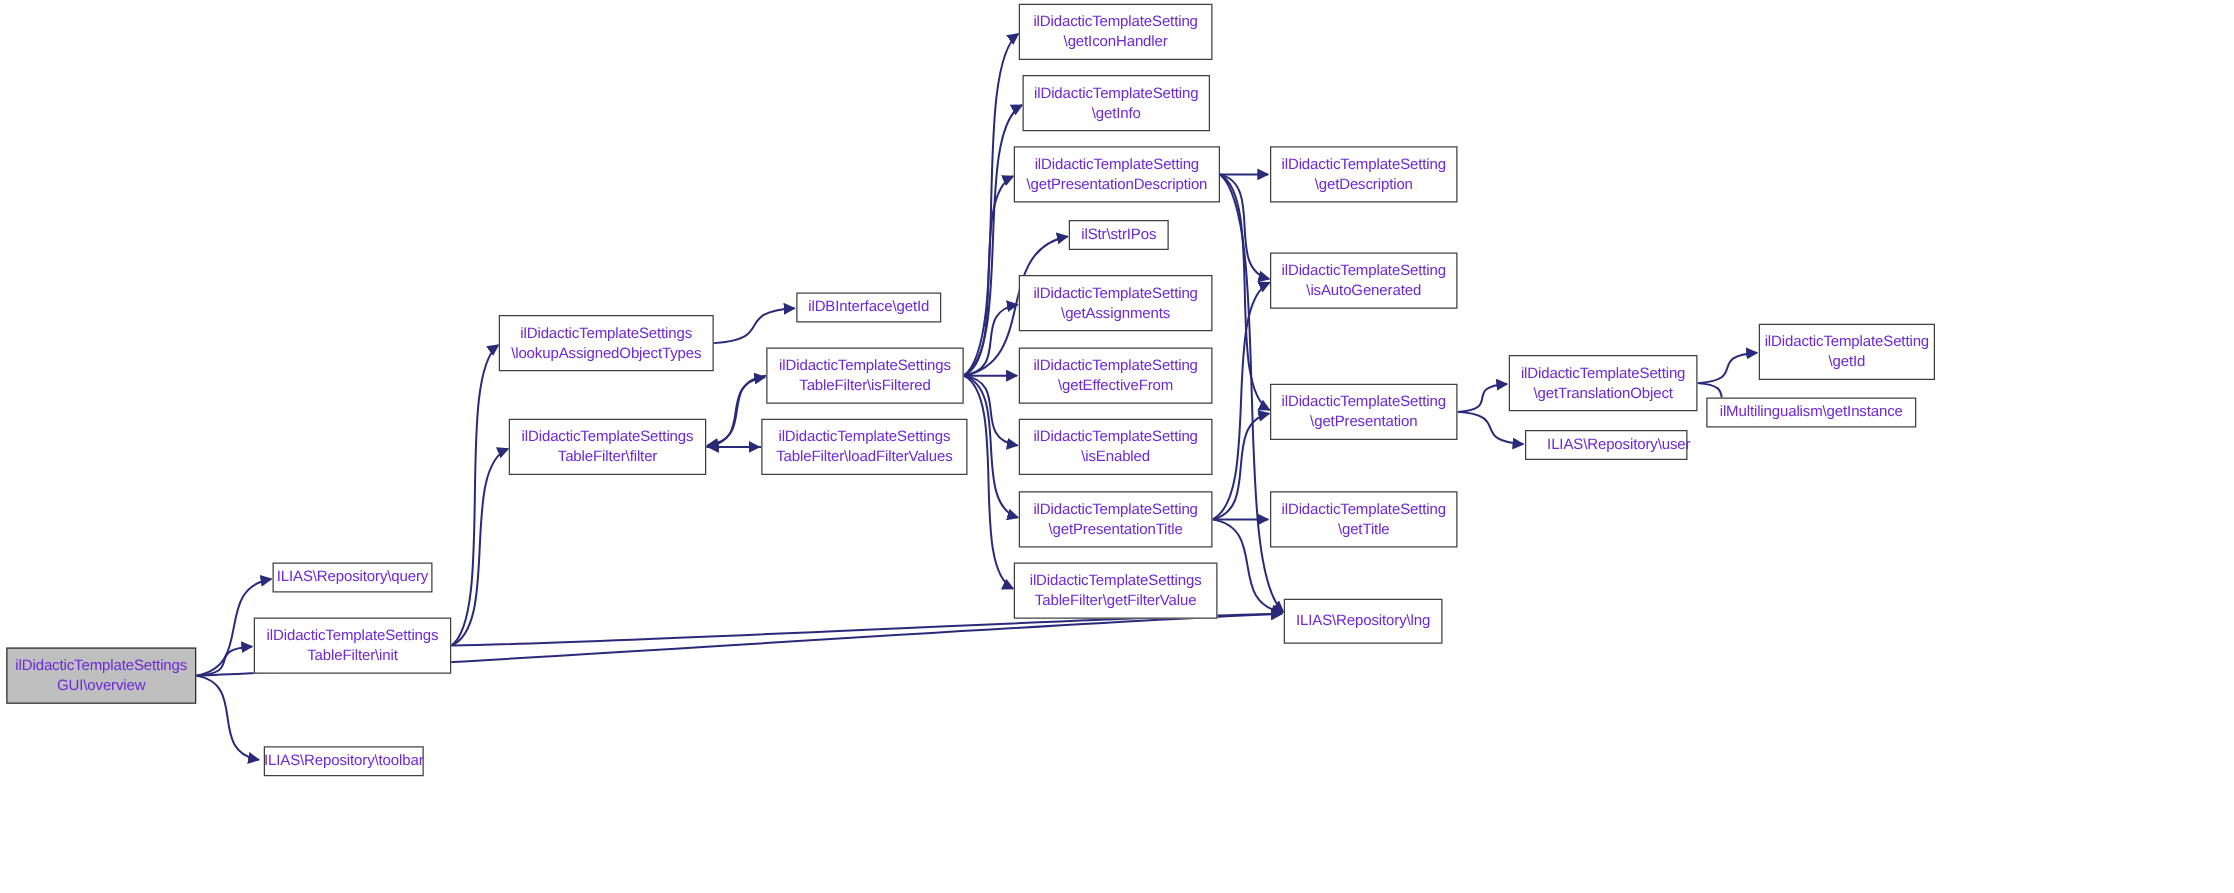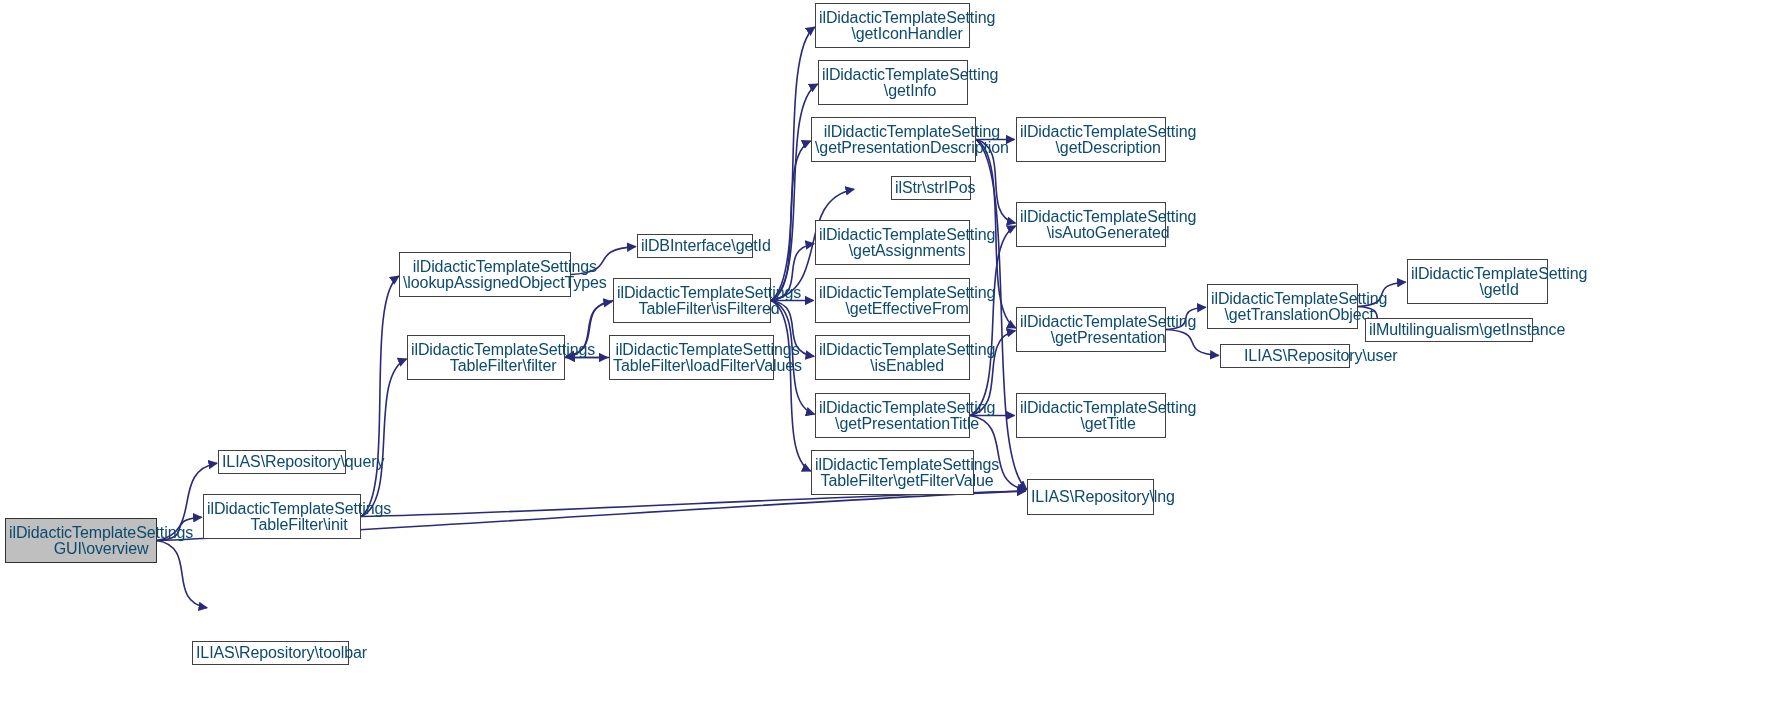--- a/index.html
+++ b/index.html
@@ -21,25 +21,26 @@
     top: 0;
     width: 1787px;
     height: 714px;
     pointer-events: none;
   }
   .node {
     position: absolute;
     box-sizing: border-box;
     border: 1px solid #404040;
     background: #ffffff;
-    color: #0c4a6e;
+    color: #6d28d9;
     display: flex;
     align-items: center;
+    justify-content: center;
     text-align: center;
-    font-size: 16px;
+    font-size: 12px;
     line-height: 15.5px;
     letter-spacing: -0.1px;
     white-space: pre-line;
     z-index: 5;
   }
   .node.root {
     background: #bfbfbf;
     border: 1px solid #303030;
   }
   .node .lbl {
@@ -92,37 +93,37 @@
         <path d="M 1358 306.5 C 1398.95 304, 1364.7138571954376 284.68170551253183, 1405.6638571954377 282.18170551253183" marker-end="url(#arrow)"></path>
         <path d="M 1358 306.5 C 1394 308.85, 1360.7066832800915 326.8901764270537, 1396.7066832800915 329.2401764270537" marker-end="url(#arrow)"></path>
       </g>
   </svg>
   <div id="node-layer">
       <div class="node root" style="left: 5px; top: 518px; width: 152px; height: 45px;"><span class="lbl">ilDidacticTemplateSettings
 GUI\overview</span></div>
       <div class="node" style="left: 218px; top: 450px; width: 128px; height: 24px;"><span class="lbl">ILIAS\Repository\query</span></div>
       <div class="node" style="left: 203px; top: 494px; width: 158px; height: 45px;"><span class="lbl">ilDidacticTemplateSettings
 TableFilter\init</span></div>
-      <div class="node" style="left: 192px; top: 597px; width: 157px; height: 24px; margin-top: 44px;"><span class="lbl">ILIAS\Repository\toolbar</span></div>
+      <div class="node" style="left: 211px; top: 597px; width: 128px; height: 24px;"><span class="lbl">ILIAS\Repository\toolbar</span></div>
       <div class="node" style="left: 399px; top: 252px; width: 172px; height: 45px;"><span class="lbl">ilDidacticTemplateSettings
 \lookupAssignedObjectTypes</span></div>
       <div class="node" style="left: 407px; top: 335px; width: 158px; height: 45px;"><span class="lbl">ilDidacticTemplateSettings
 TableFilter\filter</span></div>
       <div class="node" style="left: 637px; top: 234px; width: 116px; height: 24px;"><span class="lbl">ilDBInterface\getId</span></div>
       <div class="node" style="left: 613px; top: 278px; width: 158px; height: 45px;"><span class="lbl">ilDidacticTemplateSettings
 TableFilter\isFiltered</span></div>
       <div class="node" style="left: 609px; top: 335px; width: 165px; height: 45px;"><span class="lbl">ilDidacticTemplateSettings
 TableFilter\loadFilterValues</span></div>
       <div class="node" style="left: 815px; top: 3px; width: 155px; height: 45px;"><span class="lbl">ilDidacticTemplateSetting
 \getIconHandler</span></div>
       <div class="node" style="left: 818px; top: 60px; width: 150px; height: 45px;"><span class="lbl">ilDidacticTemplateSetting
 \getInfo</span></div>
       <div class="node" style="left: 811px; top: 117px; width: 165px; height: 45px;"><span class="lbl">ilDidacticTemplateSetting
 \getPresentationDescription</span></div>
-      <div class="node" style="left: 891px; top: 176px; width: 80px; height: 24px;"><span class="lbl">ilStr\strIPos</span></div>
+      <div class="node" style="left: 855px; top: 176px; width: 80px; height: 24px;"><span class="lbl">ilStr\strIPos</span></div>
       <div class="node" style="left: 815px; top: 220px; width: 155px; height: 45px;"><span class="lbl">ilDidacticTemplateSetting
 \getAssignments</span></div>
       <div class="node" style="left: 815px; top: 278px; width: 155px; height: 45px;"><span class="lbl">ilDidacticTemplateSetting
 \getEffectiveFrom</span></div>
       <div class="node" style="left: 815px; top: 335px; width: 155px; height: 45px;"><span class="lbl">ilDidacticTemplateSetting
 \isEnabled</span></div>
       <div class="node" style="left: 815px; top: 393px; width: 155px; height: 45px;"><span class="lbl">ilDidacticTemplateSetting
 \getPresentationTitle</span></div>
       <div class="node" style="left: 811px; top: 450px; width: 163px; height: 45px;"><span class="lbl">ilDidacticTemplateSettings
 TableFilter\getFilterValue</span></div>

